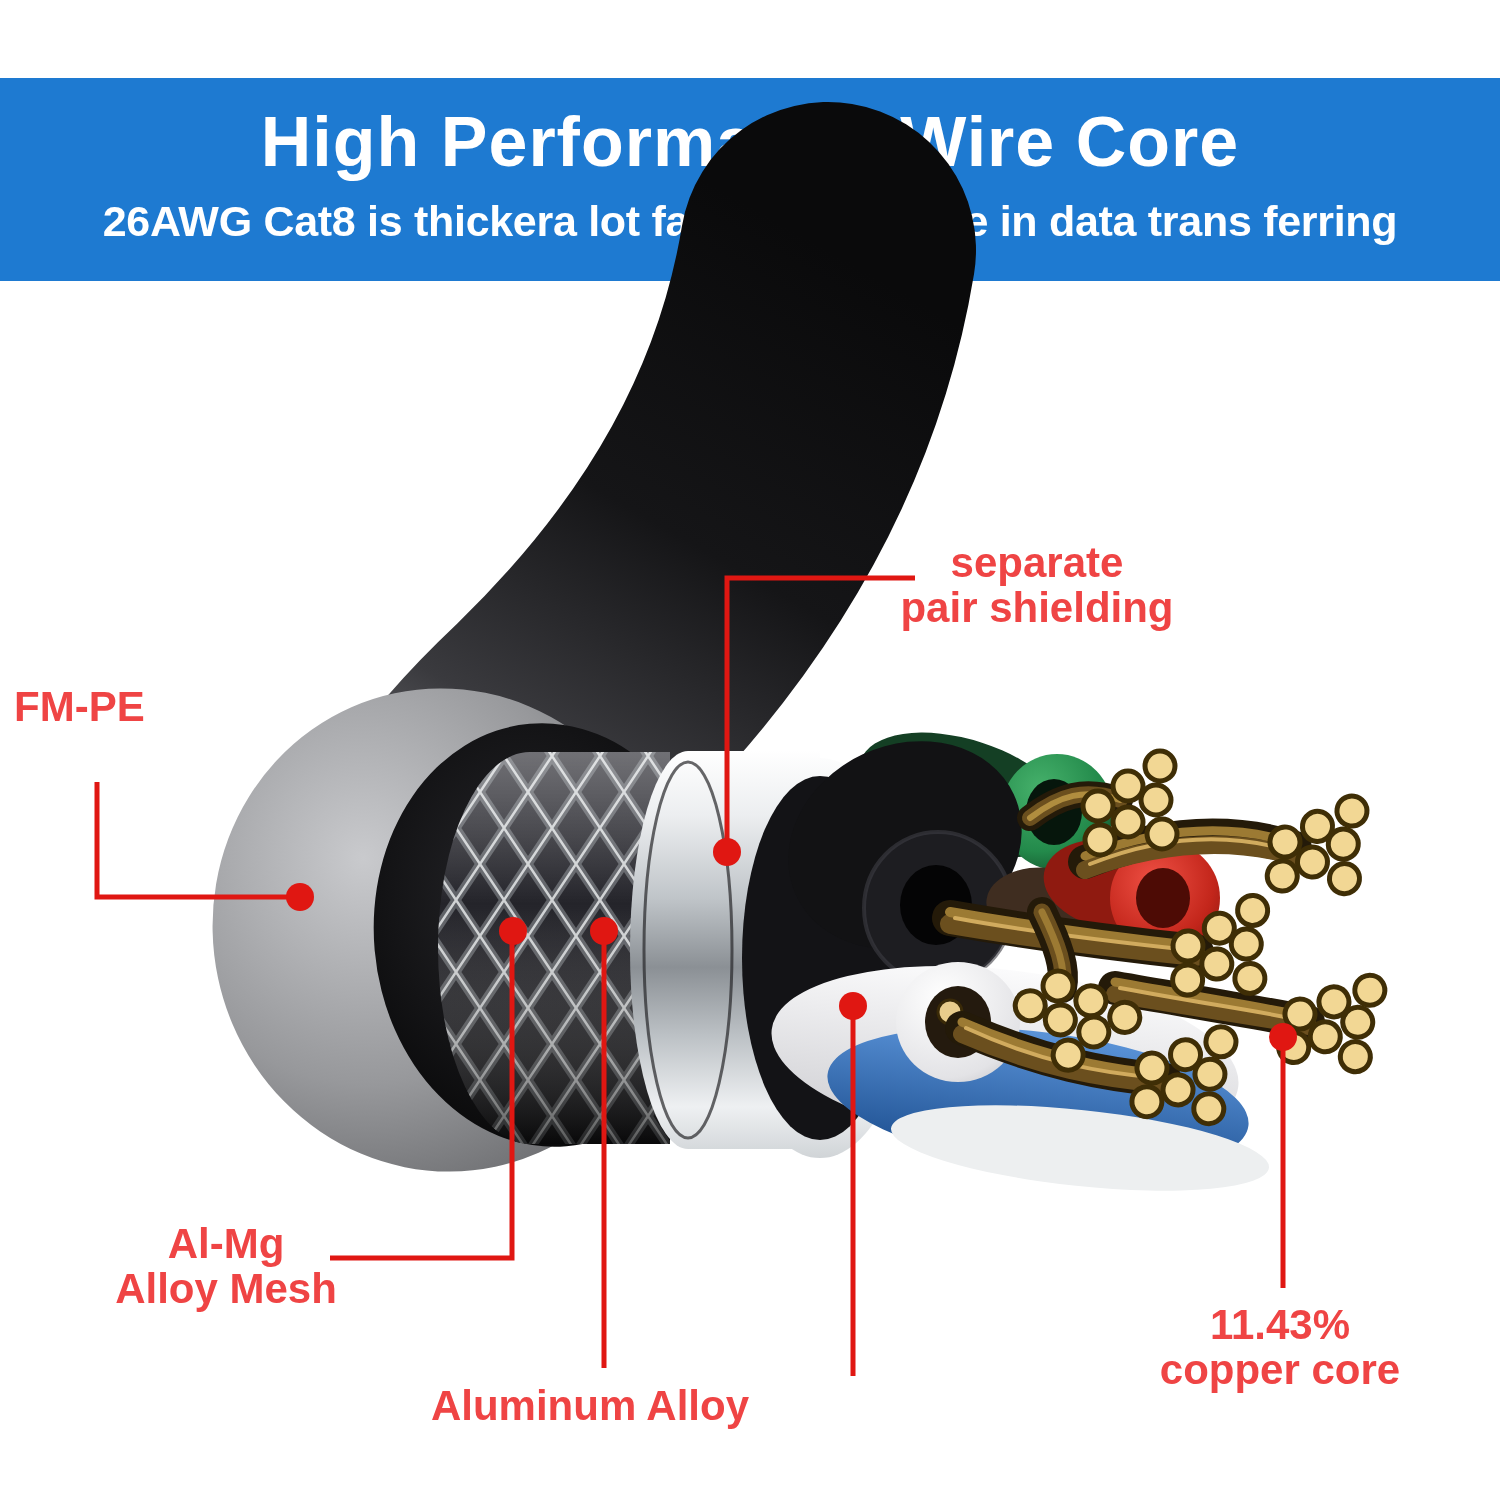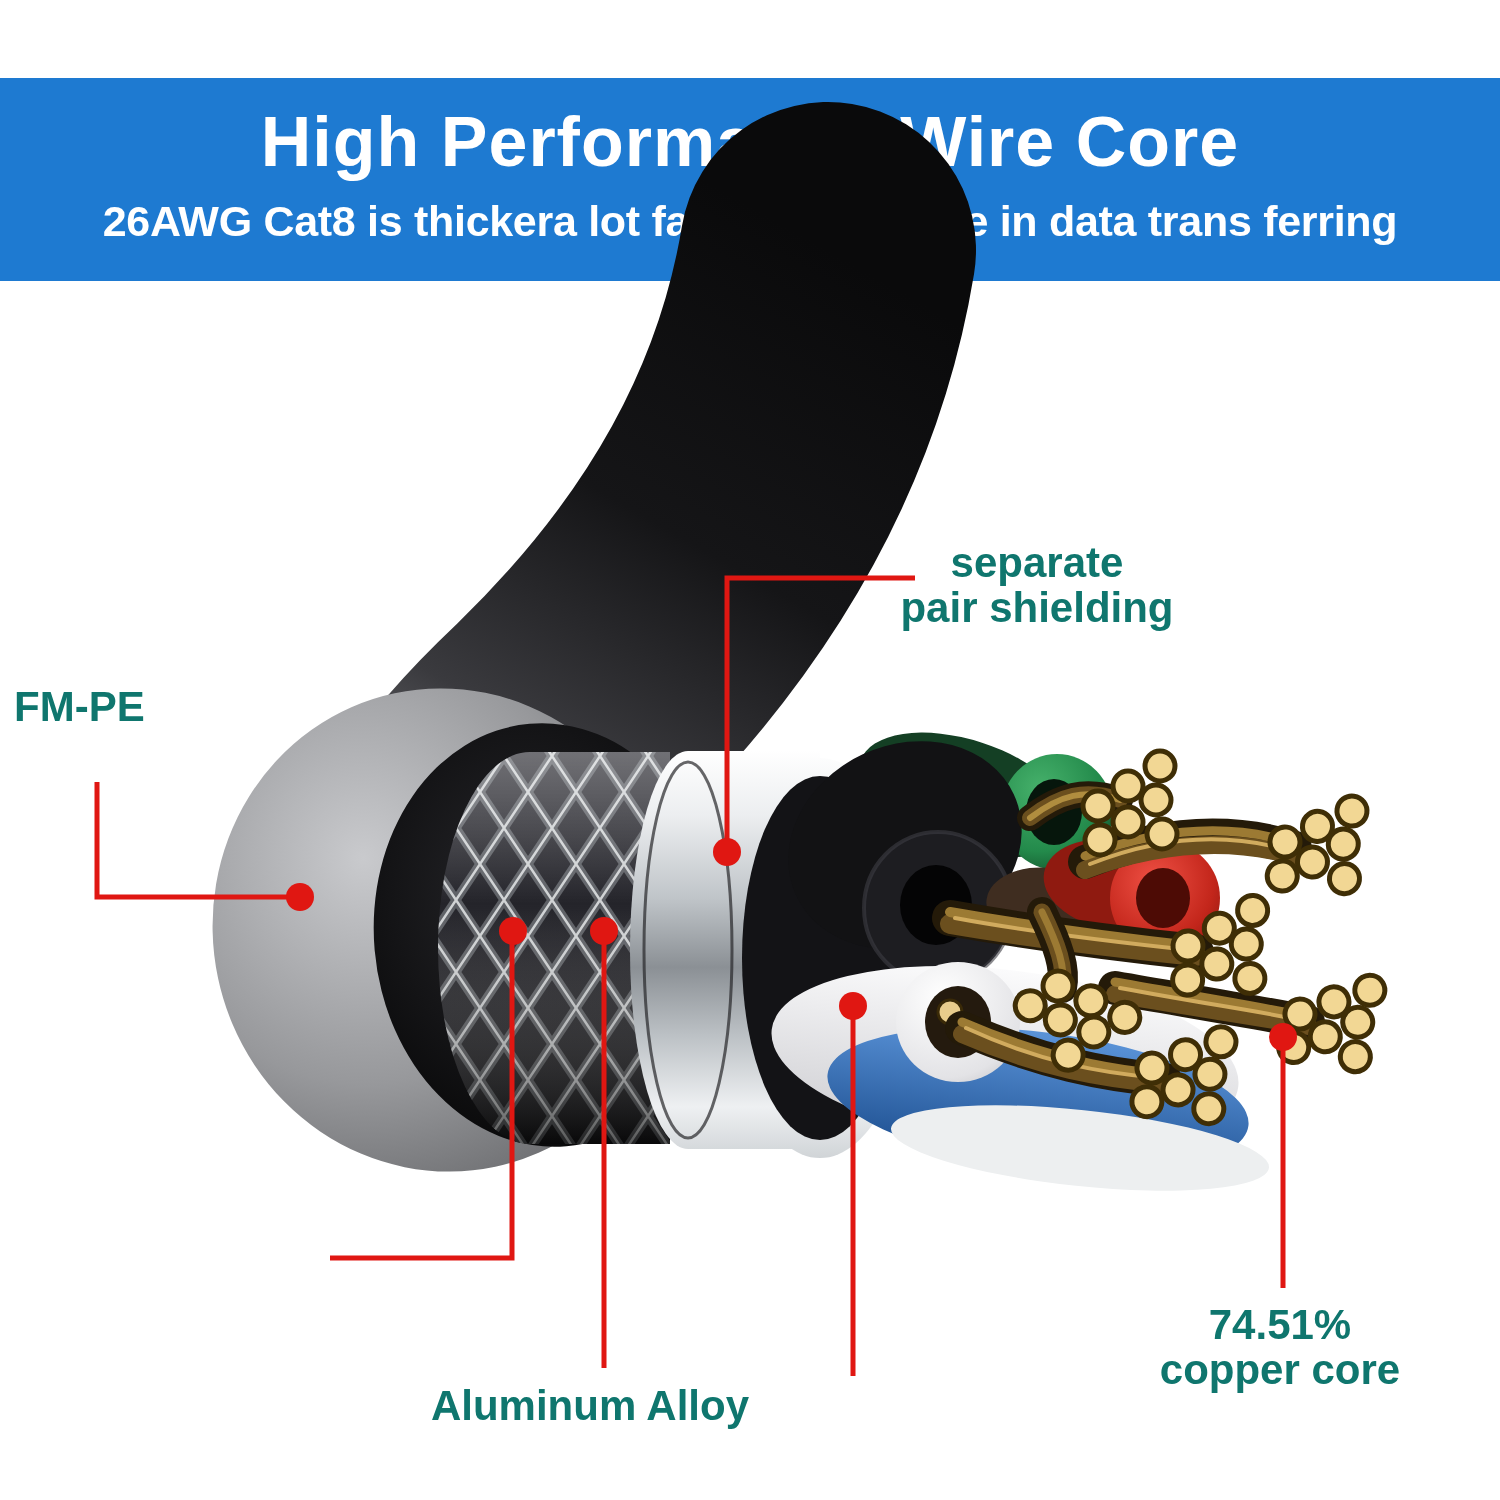--- a/index.html
+++ b/index.html
@@ -4,21 +4,21 @@
 <style>
   html,body{margin:0;padding:0;background:#fff;}
   .page{position:relative;width:1500px;height:1500px;background:#ffffff;overflow:hidden;
         font-family:"Liberation Sans",sans-serif;}
   .banner{position:absolute;left:0;top:78px;width:1500px;height:203px;background:#1e7ad1;
           color:#fff;text-align:center;}
   .banner .title{font-size:70px;font-weight:700;line-height:72px;padding-top:28px;letter-spacing:1px;}
   .banner .subtitle{font-size:43px;font-weight:700;line-height:46px;margin-top:20px;
                     letter-spacing:-0.3px;white-space:nowrap;}
   .art{position:absolute;left:0;top:0;width:1500px;height:1500px;}
-  .lbl{position:absolute;font-weight:700;color:#0f766e;font-size:42px;line-height:45px;
+  .lbl{position:absolute;font-weight:700;color:#ef4444;font-size:42px;line-height:45px;
        text-align:center;}
   .lbl.left{text-align:left;}
   #lbl-jacket{left:14px;top:684px;width:300px;}
   #lbl-shield{left:850px;top:540px;width:374px;}
   #lbl-mesh{left:66px;top:1221px;width:320px;}
   #lbl-foil{left:415px;top:1383px;width:350px;}
   #lbl-copper{left:1104px;top:1302px;width:352px;}
 </style>
 </head>
 <body>
@@ -224,19 +224,23 @@
     </g>
   </svg>
 
   <div class="lbl left" id="lbl-jacket">
     <div>FM-PE</div>
   </div>
   <div class="lbl" id="lbl-shield">
     <div>separate</div>
     <div>pair shielding</div>
   </div>
+  <div class="lbl" id="lbl-mesh">
+    <div>Al-Mg</div>
+    <div>Alloy Mesh</div>
+  </div>
   <div class="lbl" id="lbl-foil">Aluminum Alloy</div>
   <div class="lbl" id="lbl-copper">
-    <div>74.51%</div>
+    <div>11.43%</div>
     <div>copper core</div>
   </div>
 
 </div>
 
 </body></html>

